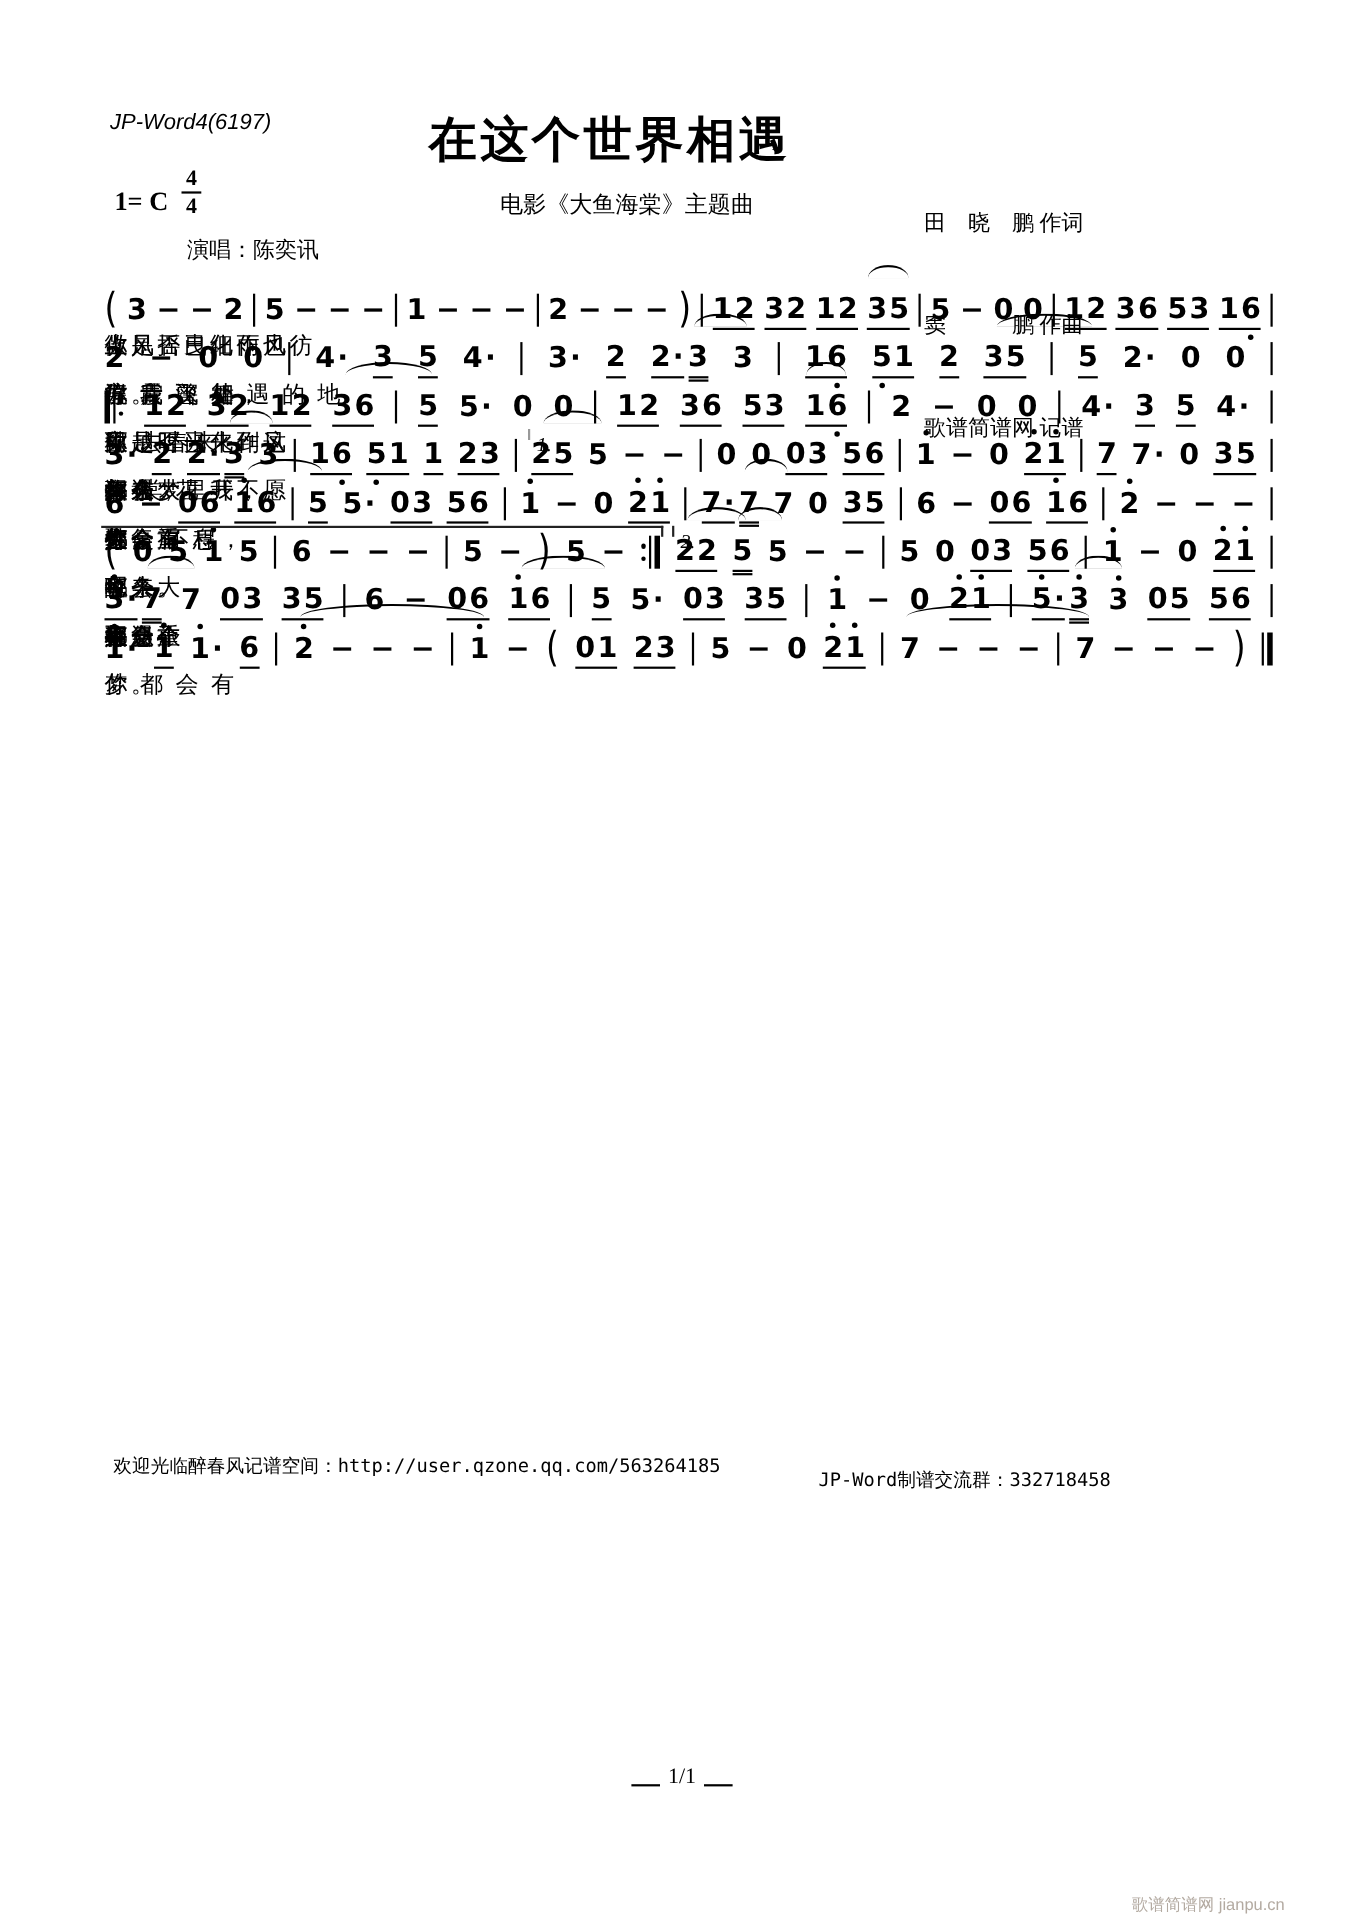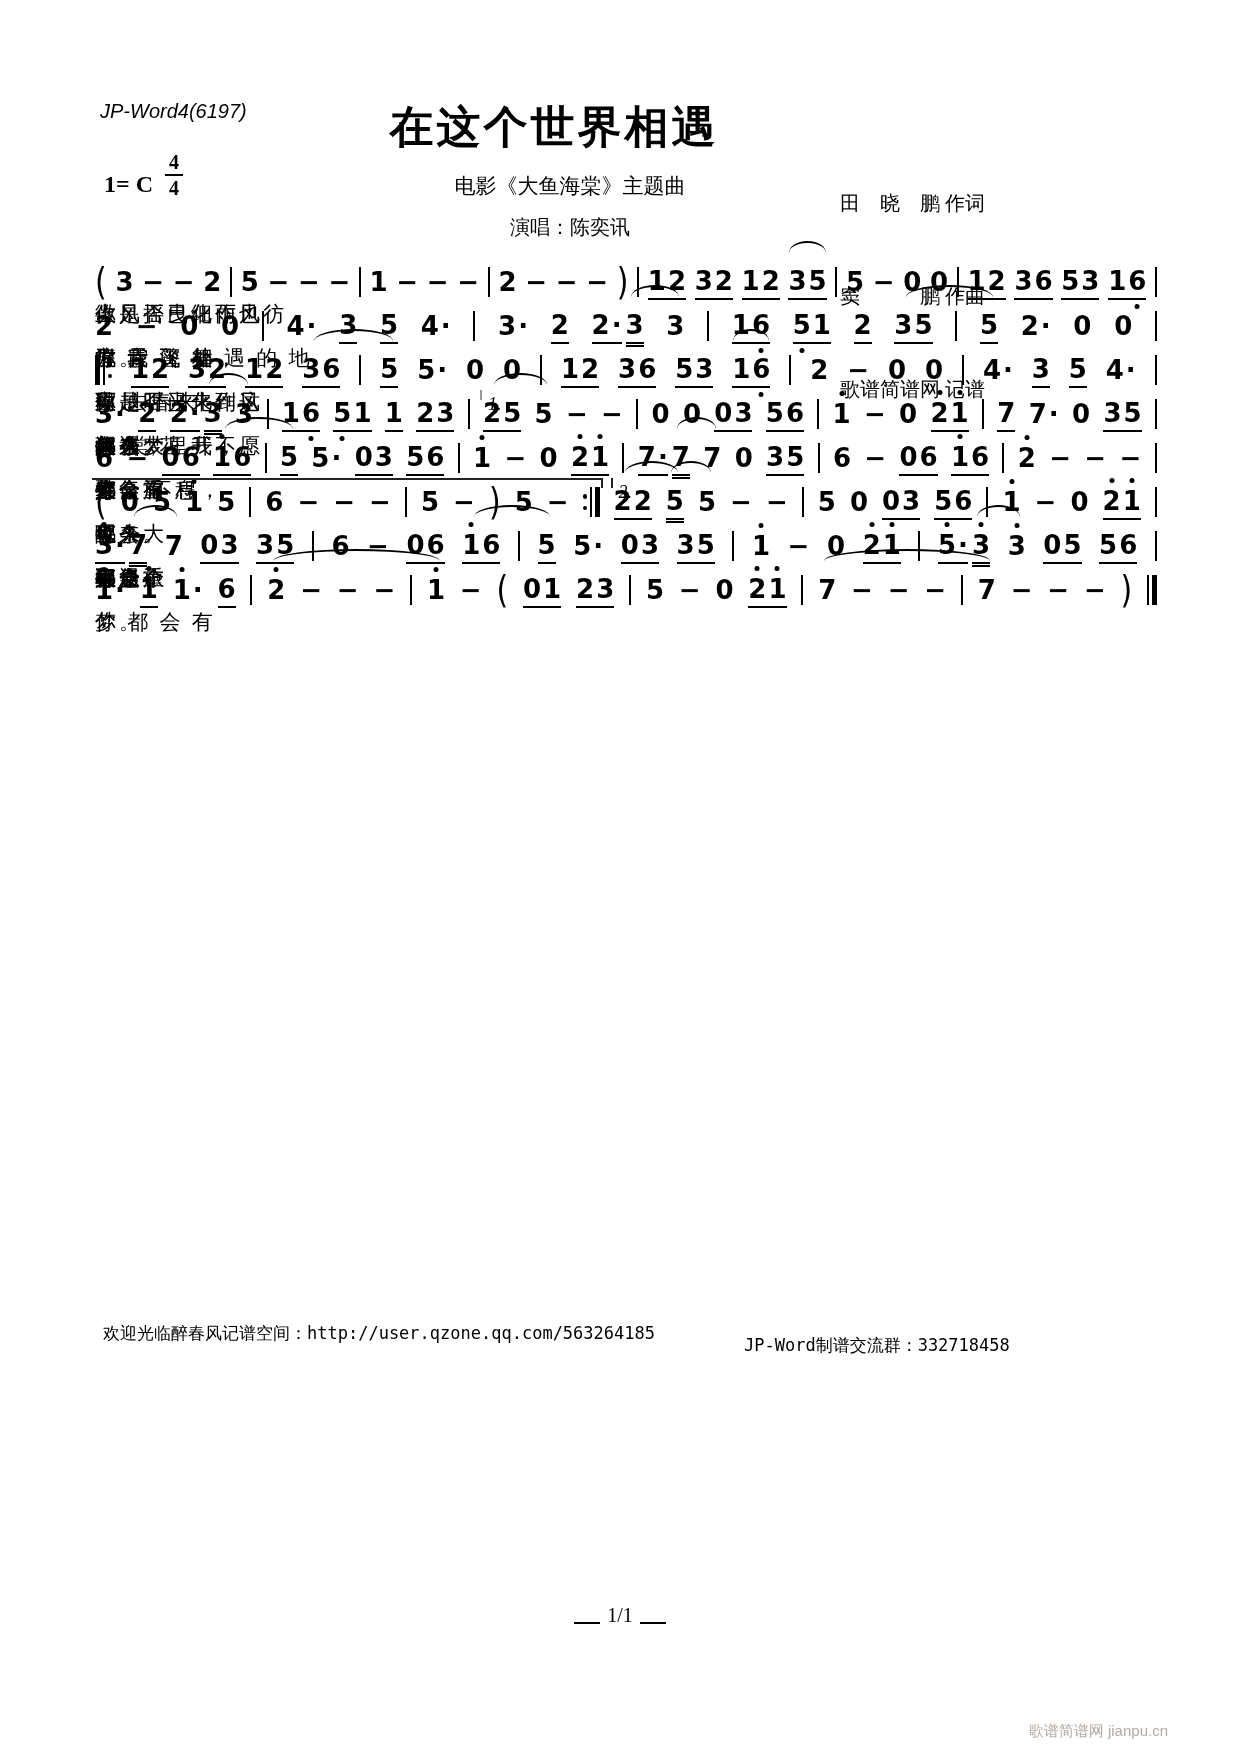--- a/index.html
+++ b/index.html
@@ -5,21 +5,21 @@
   html,body{margin:0;padding:0;}
   body{width:1240px;height:1754px;background:#ffffff;color:#000;
        font-family:"Liberation Sans",sans-serif;position:relative;overflow:hidden;}
 
   
   .generator{position:absolute;left:100px;top:100px;font:italic 20px "Liberation Sans",sans-serif;text-align:center;}
   .title{position:absolute;left:154px;width:800px;top:98px;text-align:center;
          font:bold 44px "Liberation Serif",serif;letter-spacing:3px;}
   .subtitle{position:absolute;left:170px;width:800px;top:172px;text-align:center;
          font:21px "Liberation Serif",serif;}
-  .performer{position:absolute;left:170px;width:800px;top:214px;text-align:center;
+  .performer{position:absolute;left:170px;width:800px;top:214px;text-align:left;
          font:20px "Liberation Serif",serif;}
   .credits{position:absolute;left:840px;top:126px;font:20px "Liberation Serif",serif;
          line-height:31px;white-space:pre;}
   .keysig{position:absolute;left:104px;top:152px;display:flex;align-items:flex-end;
          font:bold 24px "Liberation Serif",serif;}
   .meter{display:inline-flex;flex-direction:column;align-items:center;margin-left:12px;
          font:bold 20px "Liberation Serif",serif;line-height:1;}
   .meter .num{border-bottom:2.5px solid #000;padding:0 4px 2px;}
   .meter .den{padding-top:2px;}
 

